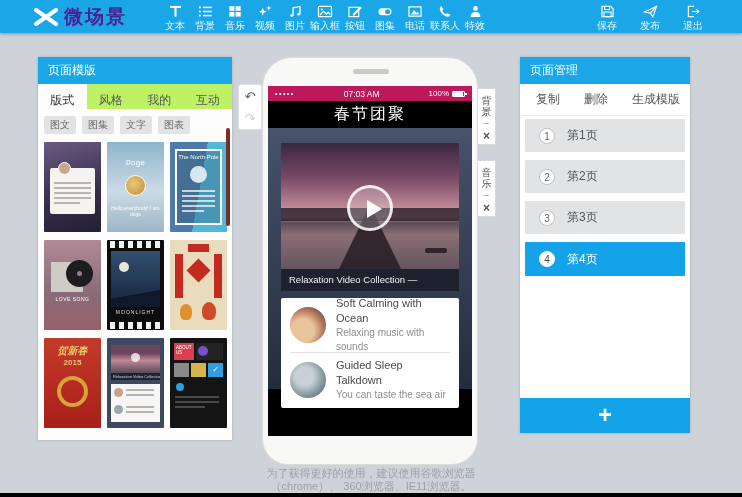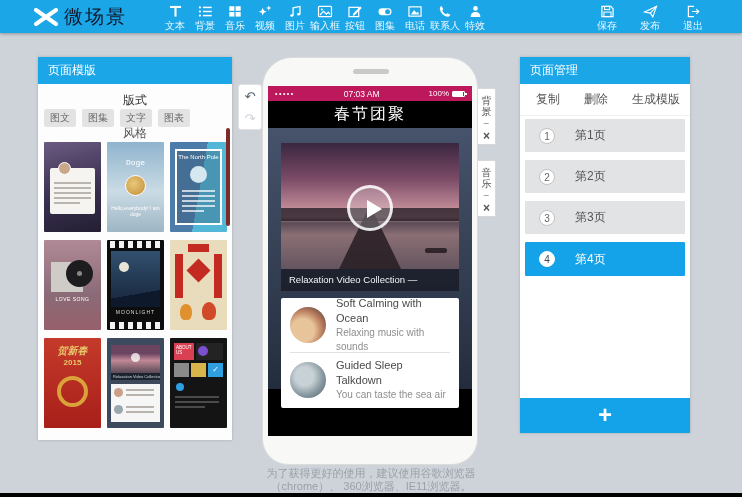--- a/index.html
+++ b/index.html
@@ -5,33 +5,33 @@
   * { margin:0; padding:0; box-sizing:border-box; }
   html,body { background:#9aa2aa; }
   body { font-family:"Liberation Sans","DejaVu Sans",sans-serif; }
   .screen { position:relative; width:742px; height:497px; background:#cdd3d8; overflow:hidden; margin:0 auto; }
 
   
   .topbar { position:absolute; left:0; top:0; width:742px; height:33px; background:#1ba6e8;
             display:flex; align-items:center; box-shadow:0 1px 3px rgba(0,0,0,.3); z-index:30; }
   .logo { display:flex; align-items:center; gap:6px; padding-left:34px; width:136px; flex:none; }
   .logo-x { width:24px; height:18px; }
-  .logo-text { color:#0f172a; font-size:19px; font-weight:normal; letter-spacing:2px; white-space:nowrap; }
+  .logo-text { color:#4c1d95; font-size:19px; font-weight:bold; letter-spacing:2px; white-space:nowrap; }
   .tb-group { display:flex; align-items:flex-start; margin-left:24px; }
   .tb-group.right { margin-left:auto; padding-right:34px; gap:13px; }
   .tb-item { display:flex; flex-direction:column; align-items:center; min-width:30px; cursor:pointer; padding-top:3px; }
   .tb-ico { height:14px; display:flex; align-items:center; }
   .tb-ico svg { display:block; }
   .tb-label { color:#eef8fe; font-size:10px; line-height:13px; white-space:nowrap; }
 
   
   .left-panel { position:absolute; left:38px; top:57px; width:194px; height:383px; background:#fdfdfd;
                 box-shadow:0 0 3px rgba(0,0,0,.18); }
   .panel-header { height:27px; background:#1ba6e8; color:#fff; font-size:12px; line-height:27px; padding-left:10px; }
-  .lp-tabs { display:flex; height:18px; background:#bef264;flex-direction:column; }
+  .lp-tabs { display:flex; height:25px; background:#bef264; }
   .lp-tab { flex:1; text-align:center; font-size:12px; line-height:33px; color:#555; cursor:pointer; }
   .lp-tab.active { background:#fdfdfd; color:#333; }
   .lp-chips { display:flex; gap:6px; padding:7px 0 6px 6px; }
   .chip { background:#e3e3e3; color:#666; font-size:10px; padding:2px 6px; border-radius:2px; cursor:pointer; }
   .lp-grid { position:absolute; left:6px; top:85px; width:184px; display:grid;
              grid-template-columns:57px 57px 57px; grid-auto-rows:90px; gap:8px 6px; }
   .thumb { position:relative; overflow:hidden; border-radius:1px; cursor:pointer; }
   .lp-scrollbar { position:absolute; right:2px; top:71px; width:4px; height:98px; background:#7a2d28; border-radius:2px; }
 
   
@@ -142,21 +142,21 @@
   
   .right-panel { position:absolute; left:520px; top:57px; width:170px; height:376px; background:#fff;
                  box-shadow:0 0 3px rgba(0,0,0,.18); }
   .rp-actions { height:32px; display:flex; align-items:center; justify-content:space-between; padding:0 10px 0 16px;
                 background:#fff; border-bottom:1px solid #f0f0f0; }
   .rp-action { font-size:12px; color:#555; cursor:pointer; }
   .page-item { position:absolute; left:5px; width:160px; height:33px; background:#e1e3e5; border-radius:1px;
                display:flex; align-items:center; gap:12px; padding-left:14px; cursor:pointer; }
   .pg-circle { width:16px; height:16px; border-radius:50%; background:#fff; border:1px solid #c2c2c2;
                font-size:10px; color:#666; text-align:center; line-height:15px; flex:none; }
-  .pg-label { font-size:12px; color:#555;margin-left:8px; }
+  .pg-label { font-size:12px; color:#555; }
   .page-item.active { background:#14a3e8; height:34px; }
   .page-item.active .pg-label { color:#fff; }
   .page-item.active .pg-circle { border-color:#fff; color:#444; }
   .add-bar { position:absolute; left:0; bottom:0; width:170px; height:35px; background:#14a3e8; color:#fff;
              font-size:24px; font-weight:bold; text-align:center; line-height:33px; cursor:pointer; }
 
   
   .footer { position:absolute; left:0; top:467px; width:742px; text-align:center; color:#9aa0a8; font-size:11px; line-height:13px; }
   .bottom-strip { position:absolute; left:0; bottom:0; width:742px; height:4px; background:#000; }
 </style>

